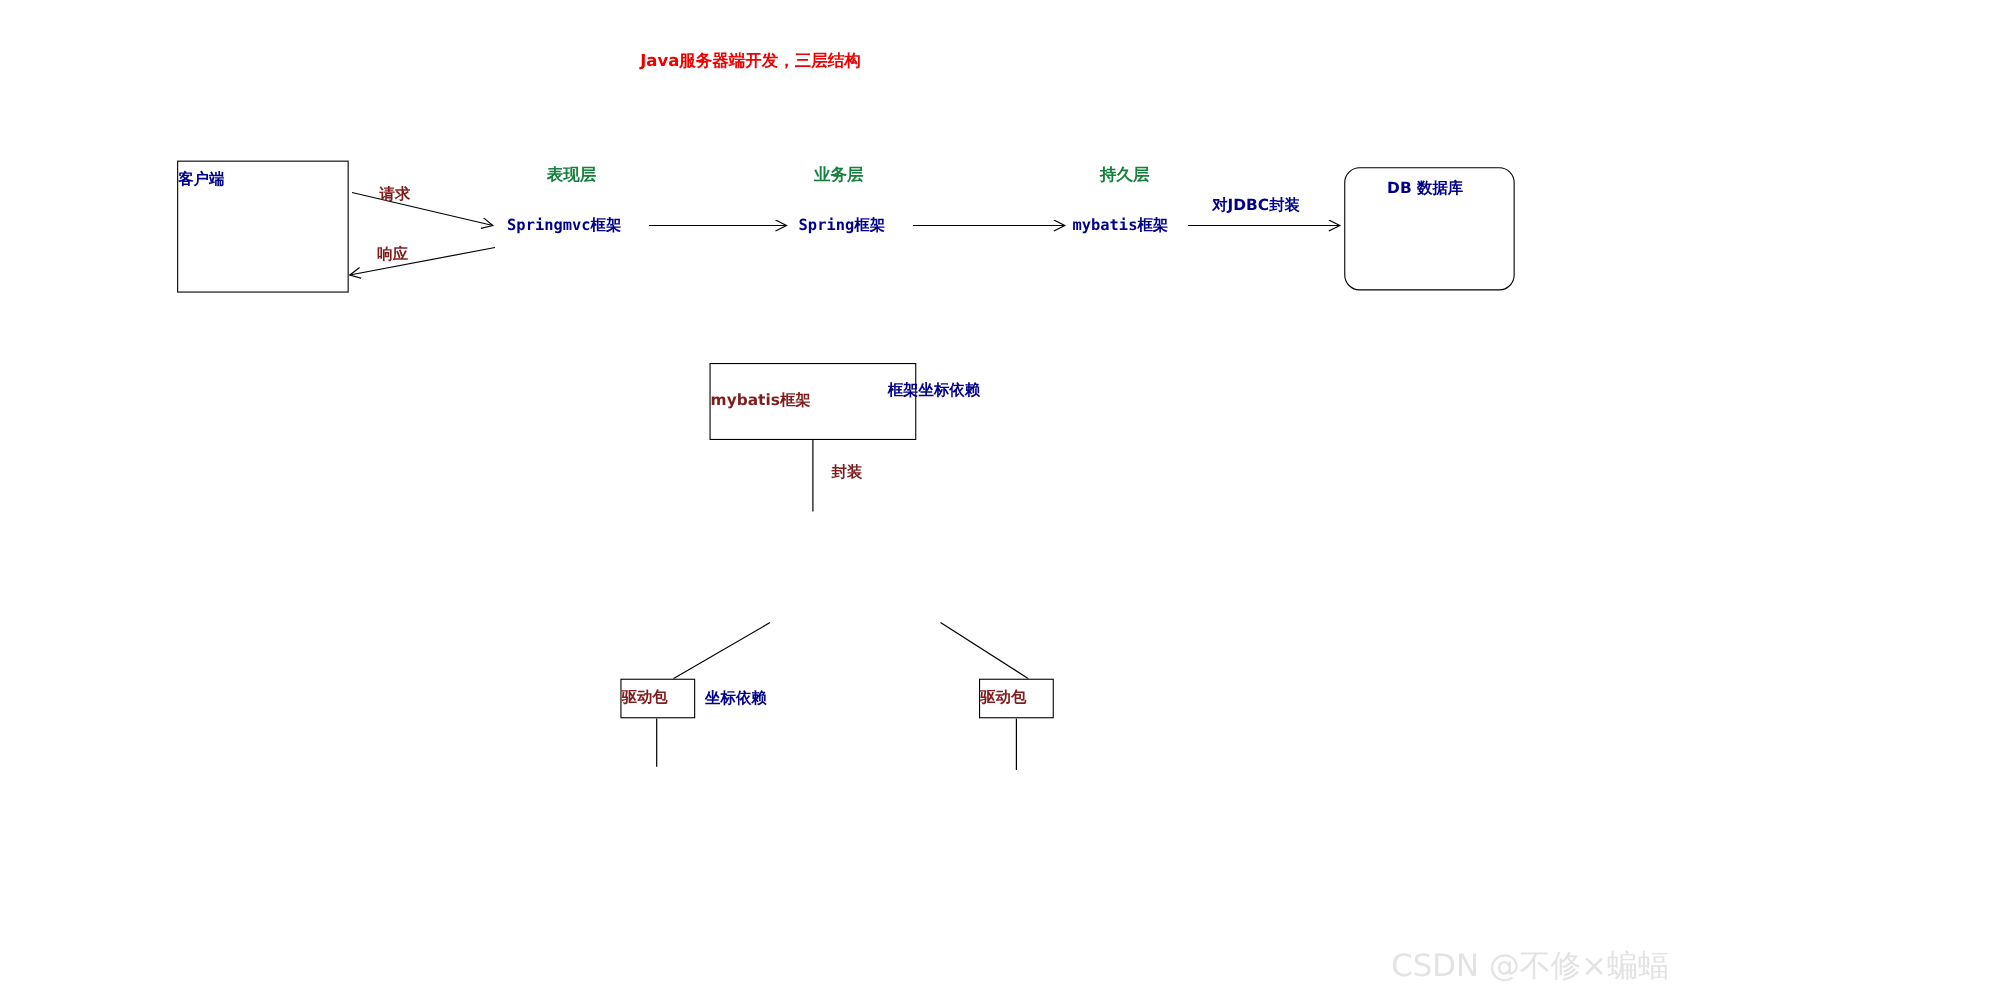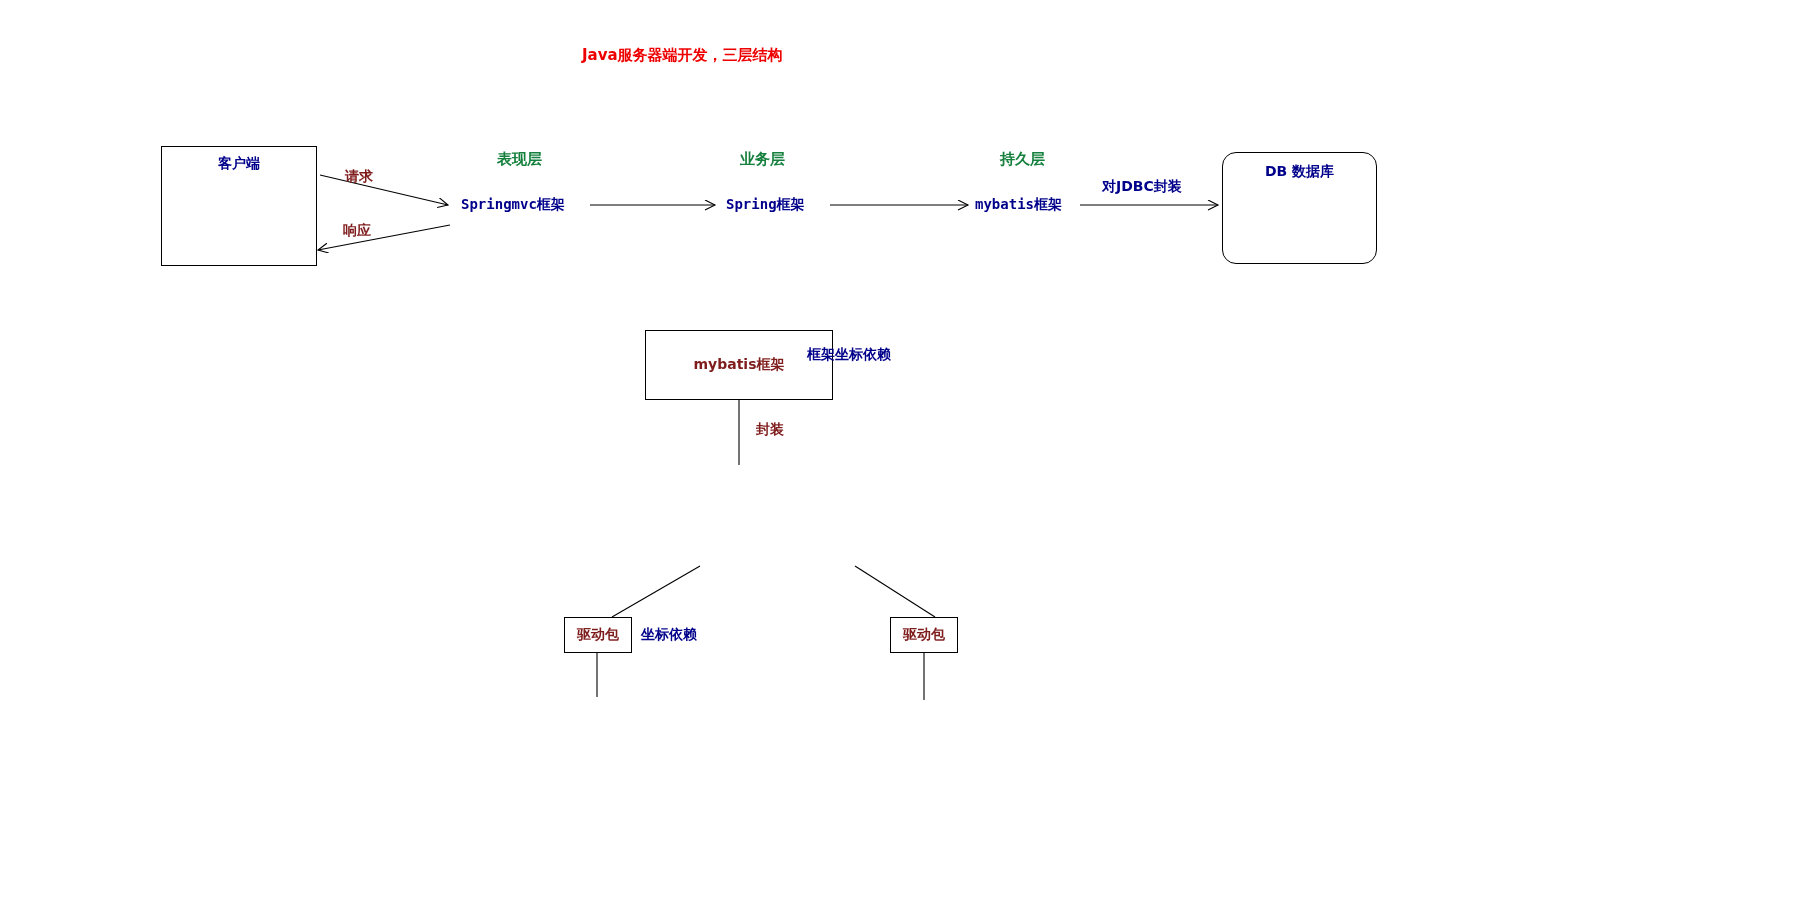--- a/index.html
+++ b/index.html
@@ -23,31 +23,32 @@
     top: 0;
     width: 1818px;
     height: 907px;
     pointer-events: none;
   }
   .node {
     position: absolute;
     box-sizing: border-box;
     display: flex;
     align-items: center;
-    justify-content: center;
+    justify-content: flex-start;
     text-align: center;
   }
   .boxed {
     border: 1px solid #000000;
     background: #ffffff;
   }
   .rounded {
     border: 1px solid #000000;
     border-radius: 14px;
     background: #ffffff;
+    padding-left: 38px;
   }
   .ellipse {
     border: 1px solid #000000;
     border-radius: 50%;
     background: #ffffff;
   }
   .blue {
     color: #00008b;
   }
   .red {
@@ -184,14 +185,15 @@
   <div class="node boxed" style="left:564px; top:617px; width:68px; height:36px;">
     <span class="node-text cn red">驱动包</span>
   </div>
   <div class="edge-label blue" style="left:641px; top:626px;">坐标依赖</div>
 
   <div class="node boxed" style="left:890px; top:617px; width:68px; height:36px;">
     <span class="node-text cn red">驱动包</span>
   </div>
 
 
+  <div class="watermark">CSDN @不修×蝙蝠</div>
 
 </div>
 
 </body></html>

